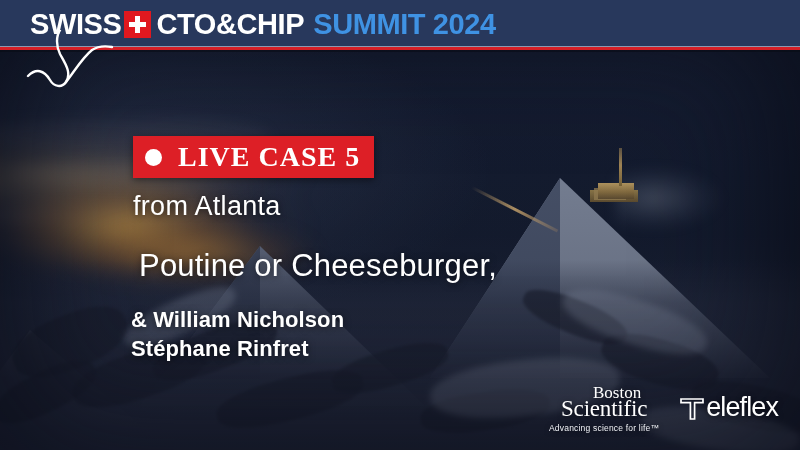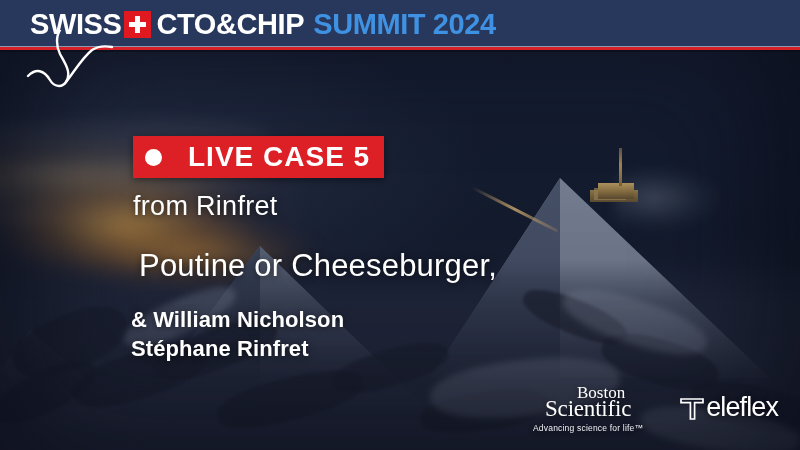--- a/index.html
+++ b/index.html
@@ -283,23 +283,24 @@
   
   .live-badge {
     position: absolute;
     left: 133px;
     top: 136px;
     height: 42px;
     padding: 0 14px 0 12px;
     background: #dd1f26;
     display: flex;
     align-items: center;
-    gap: 26px;
+    gap: 16px;
     z-index: 8;
     box-shadow: 0 2px 7px rgba(0,0,0,0.45);
+    font-family: Liberation Serif, serif;
   }
   .live-dot {
     width: 17px;
     height: 17px;
     border-radius: 50%;
     background: #ffffff;
     flex: 0 0 auto;
   }
   .live-label {
     color: #ffffff;
@@ -349,21 +350,21 @@
     z-index: 8;
   }
 
   
   .sponsors {
     position: absolute;
     right: 22px;
     bottom: 18px;
     display: flex;
     align-items: center;
-    gap: 36px;
+    gap: 20px;
     z-index: 9;
   }
   .bsci {
     position: relative;
     color: #ffffff;
     font-family: "Liberation Serif", serif;
     text-align: center;
     line-height: 1;
     text-shadow: 0 1px 5px rgba(0,0,0,0.55);
   }
@@ -468,21 +469,21 @@
   <svg class="swoosh" viewBox="0 0 140 60">
     <path d="M 8 46 C 16 38, 24 40, 30 50 C 34 57, 42 58, 46 52 C 52 43, 45 33, 40 24 C 36 16, 36 6, 40 0" fill="none" stroke="#ffffff" stroke-width="2.4" stroke-linecap="round"></path>
     <path d="M 46 52 C 54 42, 62 28, 72 20 C 78 16, 86 16, 92 17" fill="none" stroke="#ffffff" stroke-width="2.4" stroke-linecap="round"></path>
   </svg>
 
   <div class="live-badge">
     <span class="live-dot"></span>
     <span class="live-label">LIVE CASE 5</span>
   </div>
 
-  <div class="from-line">from Rinfret</div>
+  <div class="from-line">from Atlanta</div>
   <div class="case-title">Poutine or Cheeseburger,</div>
   <div class="presenters">
     <div>&amp; William Nicholson</div>
     <div>Stéphane Rinfret</div>
   </div>
 
   <div class="sponsors">
     <div class="bsci">
       <span class="bsci-boston">Boston</span>
       <span class="bsci-sci">Scientific</span>

